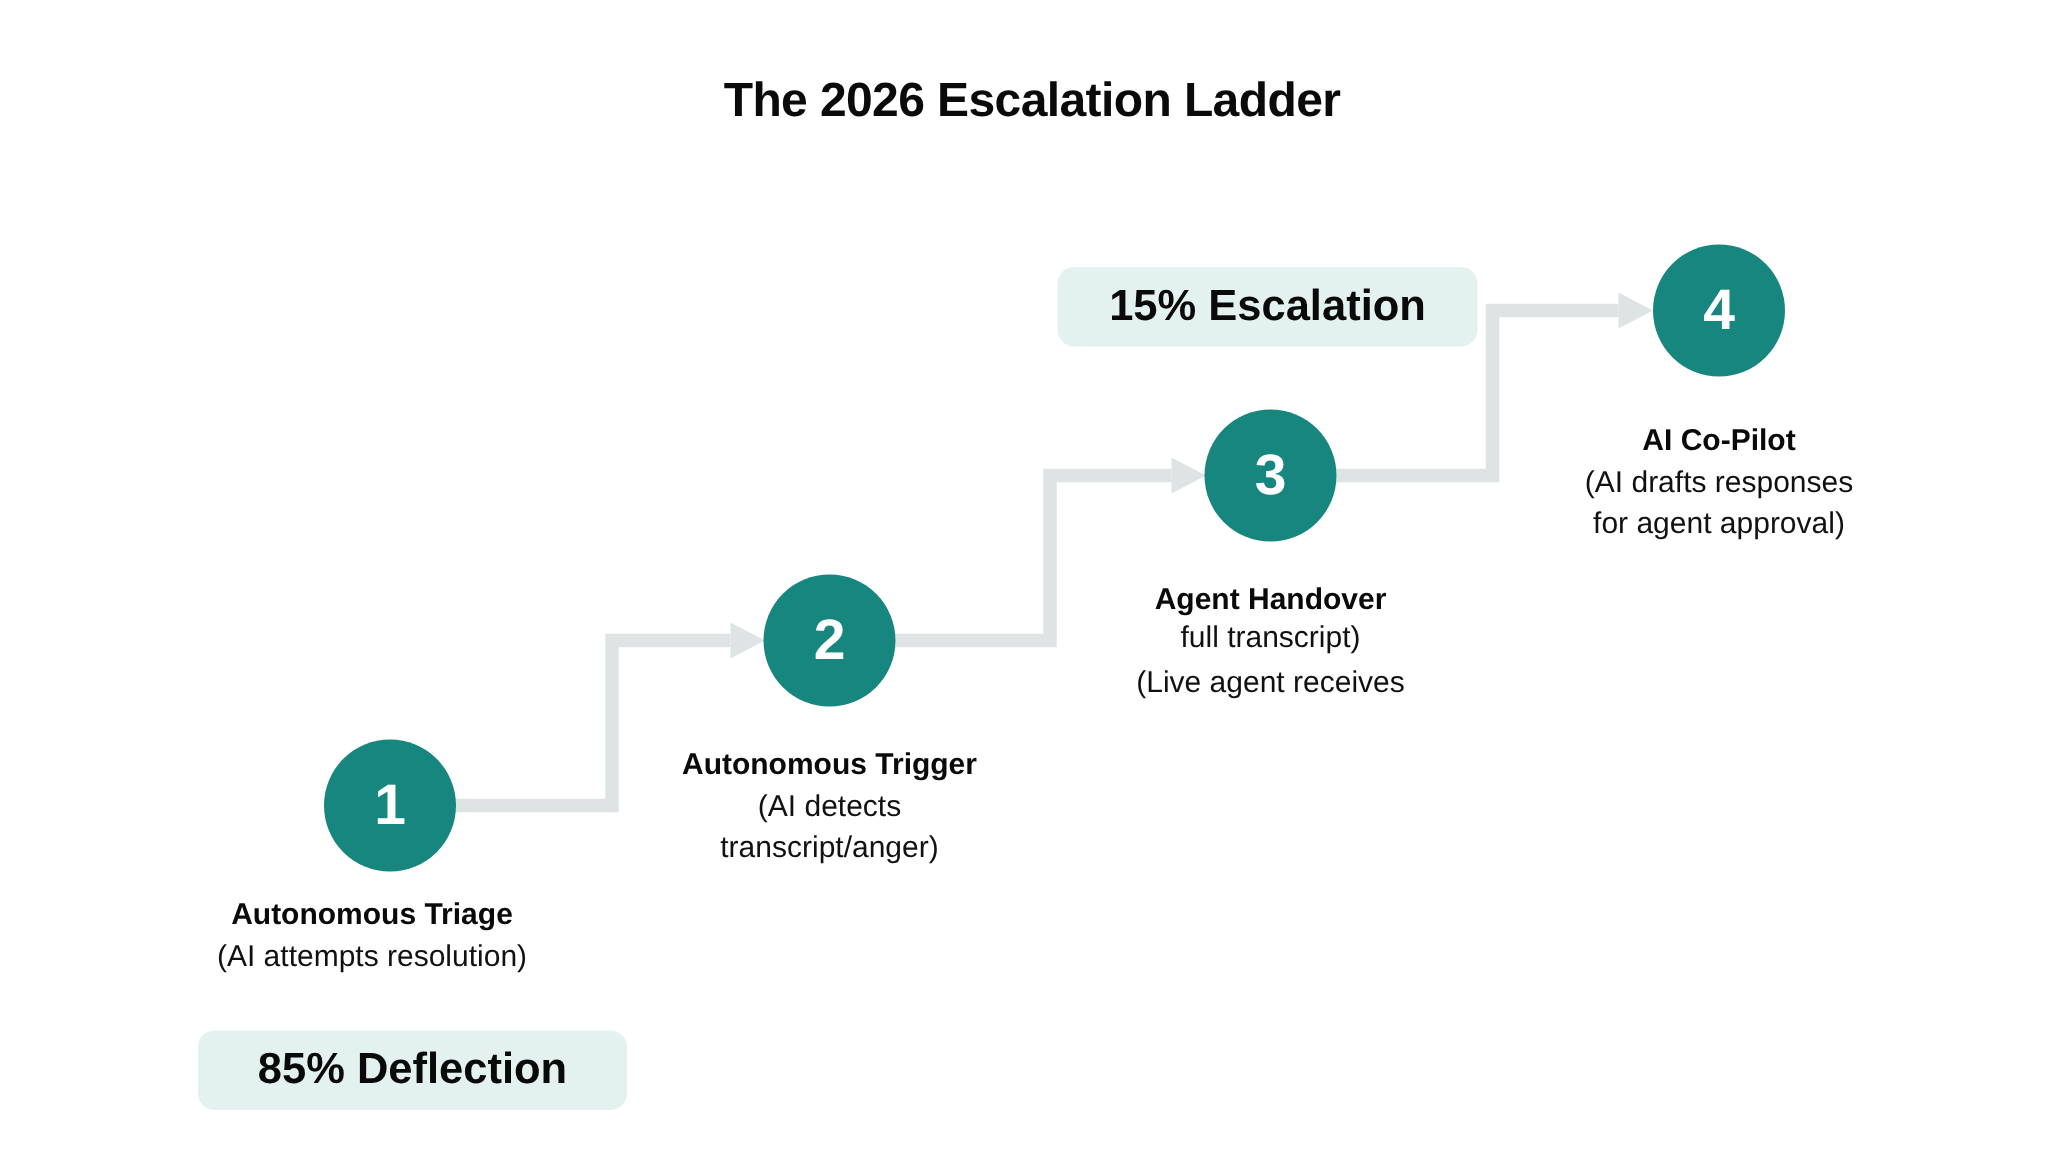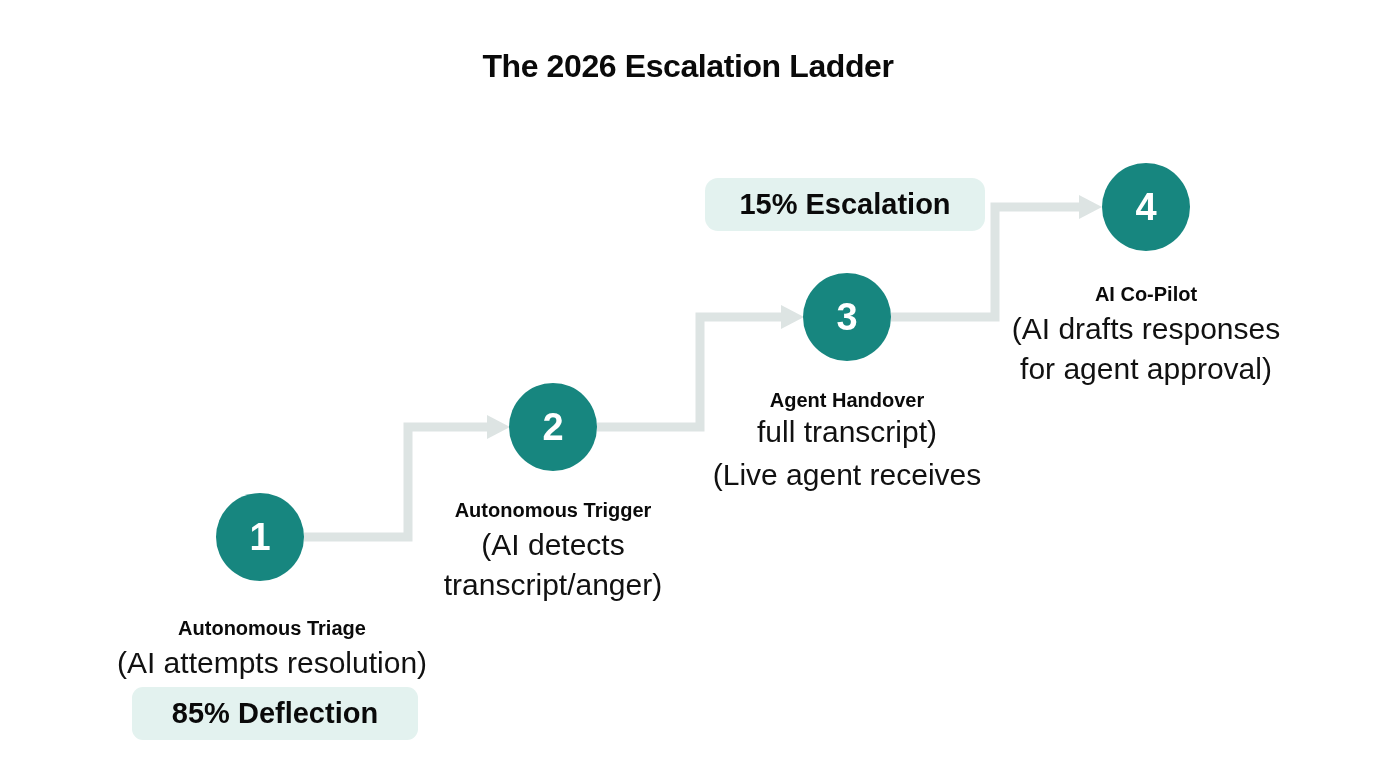--- a/index.html
+++ b/index.html
@@ -63,21 +63,21 @@
   }
   .node-label .title {
     font-size: 20px;
     font-weight: bold;
     color: #0a0a0a;
     line-height: 1.22;
     white-space: nowrap;
     font-family: "Liberation Sans", sans-serif;
   }
   .node-label .sub {
-    font-size: 30px;
+    font-size: 20px;
     font-weight: normal;
     color: #111111;
     line-height: 1.33;
     margin-top: 3px;
     font-family: "Liberation Sans", sans-serif;
   }
   .badge {
     position: absolute;
     background: #e3f2ef;
     border-radius: 11px;
@@ -107,21 +107,21 @@
     <path d="M 597 427 L 700 427 L 700 317 L 781 317" fill="none" stroke="#dde4e3" stroke-width="9" stroke-linecap="butt" stroke-linejoin="miter"></path>
     <polygon points="781,305 804,317 781,329" fill="#dde4e3"></polygon>
 
     <path d="M 891 317 L 995 317 L 995 207 L 1079 207" fill="none" stroke="#dde4e3" stroke-width="9" stroke-linecap="butt" stroke-linejoin="miter"></path>
     <polygon points="1079,195 1102,207 1079,219" fill="#dde4e3"></polygon>
   </svg>
 
   <div class="node" style="left:216px; top:493px;">
     <span>1</span>
   </div>
-  <div class="node-label" style="left:72px; top:598px; width:400px;margin-top:18px;">
+  <div class="node-label" style="left:48px; top:598px; width:400px;">
     <div class="title">Autonomous Triage</div>
     <div class="sub">(AI attempts resolution)</div>
   </div>
   <div class="badge" style="left:132px; top:687px; width:286px; height:53px;">
     <span>85% Deflection</span>
   </div>
 
   <div class="node" style="left:509px; top:383px;">
     <span>2</span>
   </div>
@@ -132,21 +132,21 @@
   </div>
 
   <div class="node" style="left:803px; top:273px;">
     <span>3</span>
   </div>
   <div class="node-label" style="left:657px; top:388px; width:380px;">
     <div class="title">Agent Handover</div>
     <div class="sub" style="margin-top:0;">full transcript)</div>
     <div class="sub">(Live agent receives</div>
   </div>
-  <div class="badge" style="left:705px; top:178px; width:280px; height:53px;border-radius:13px;">
+  <div class="badge" style="left:705px; top:178px; width:280px; height:53px;">
     <span>15% Escalation</span>
   </div>
 
   <div class="node" style="left:1102px; top:163px;">
     <span>4</span>
   </div>
   <div class="node-label" style="left:956px; top:282px; width:380px;">
     <div class="title">AI Co-Pilot</div>
     <div class="sub">(AI drafts responses</div>
     <div class="sub" style="margin-top:0;">for agent approval)</div>

